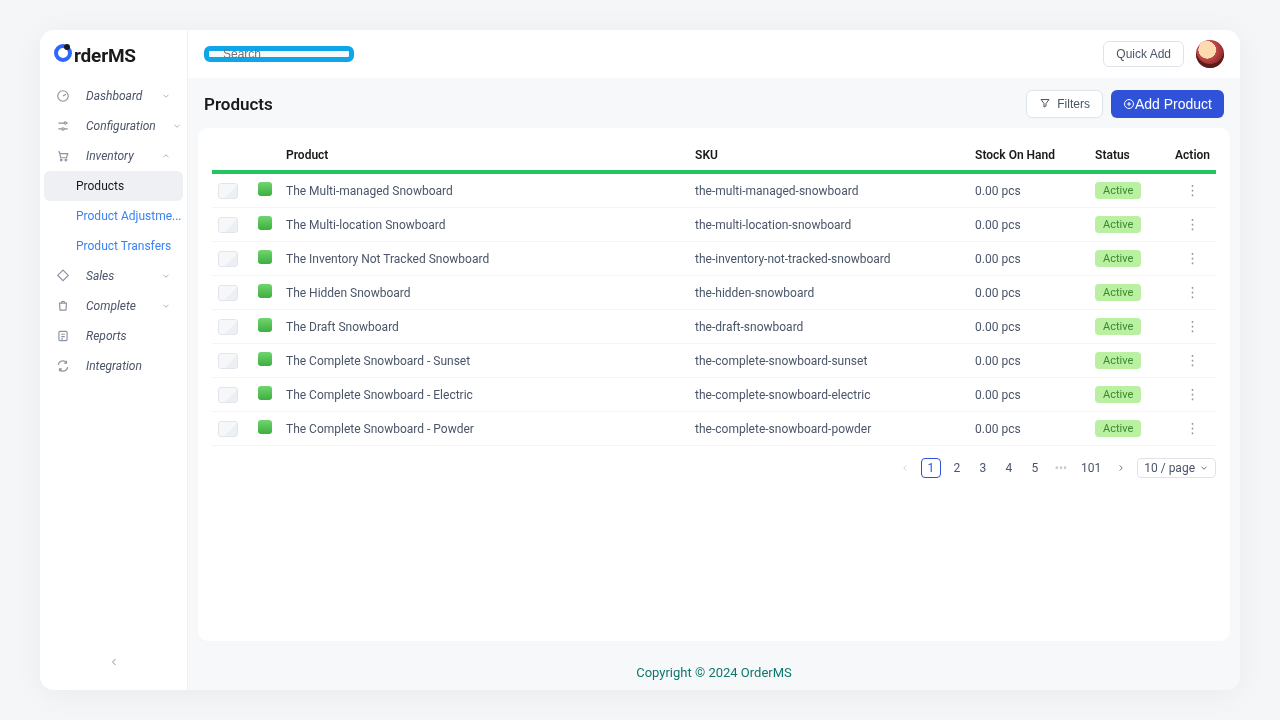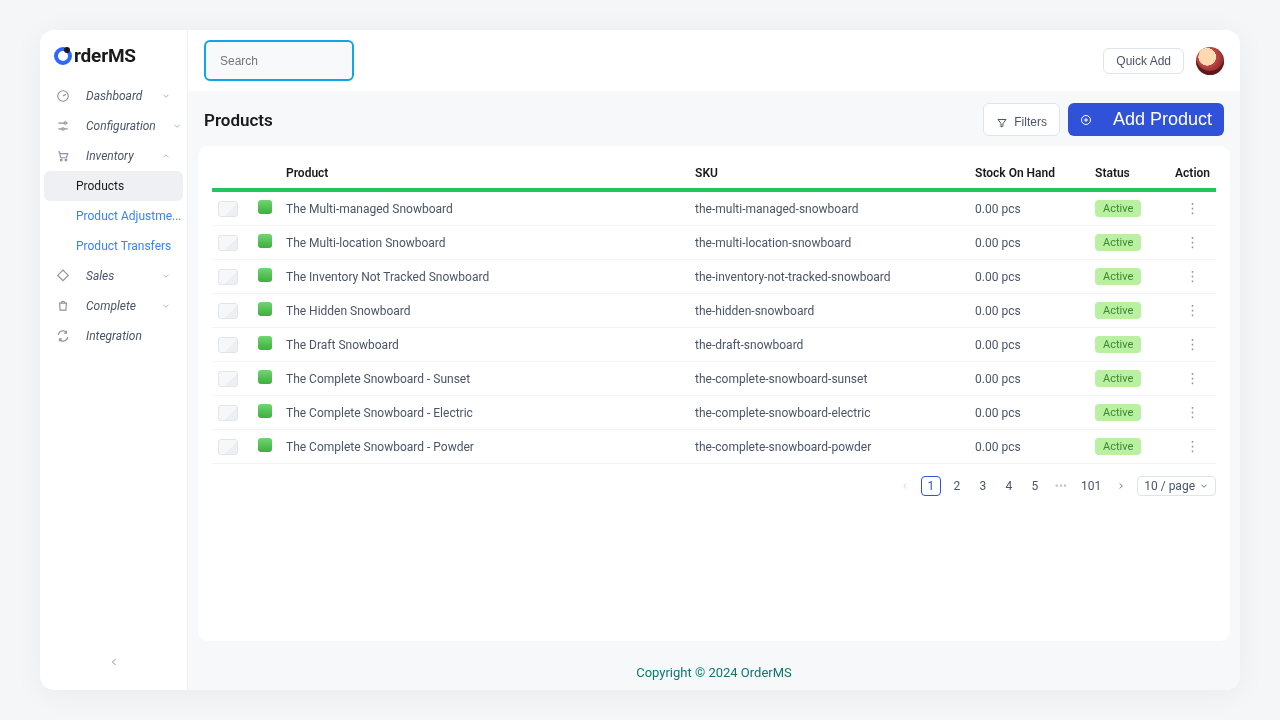--- a/index.html
+++ b/index.html
@@ -24,21 +24,20 @@
   .sidebar {
     width: 148px;
     border-right: 1px solid #eef0f3;
     display: flex;
     flex-direction: column;
     padding-bottom: 8px;
   }
   .brand {
     padding: 14px 14px 10px 14px;
     display: flex;
-    align-items: center;
     gap: 2px;
     font-weight: 700;
     font-size: 19px;
     color: #1a1a1a;
     letter-spacing: -0.2px;
   }
   .brand-o {
     width: 18px; height: 18px;
     border: 4px solid #2f66ff;
     border-radius: 50%;
@@ -114,22 +113,22 @@
     min-width: 0;
   }
   .topbar {
     display: flex;
     align-items: center;
     padding: 10px 16px;
     gap: 12px;
   }
   .search-wrap {
     width: 150px;
-    height: 41px;
-    border: 2px solid #0ea5e9;
+    height: 16px;
+    border: 5px solid #0ea5e9;
     background: #f8f9fb;
     border-radius: 6px;
     display: flex;
     align-items: center;
     padding: 0 8px;
     gap: 6px;
     color: #9aa3b2;
     font-size: 12px;
   }
   .search-wrap input {
@@ -171,31 +170,31 @@
     color: #1a1a1a;
   }
   .header-actions { margin-left: auto; display: flex; gap: 8px; }
   .btn-white {
     border: 1px solid #dfe3ea;
     background: #fff;
     border-radius: 6px;
     padding: 6px 12px;
     font-size: 12px;
     color: #4a5568;
-    display: inline-flex; align-items: flex-end; gap: 6px;
+    display: inline-flex; align-items: flex-start; gap: 6px;
     cursor: pointer;
   }
   .btn-primary {
     border: none;
     background: #3052d9;
     color: #fff;
     border-radius: 6px;
     padding: 6px 12px;
-    font-size: 18px;
-    display: inline-flex; align-items: center; gap: 21px;
+    font-size: 14px;
+    display: inline-flex; align-items: center; gap: 0;
     cursor: pointer;
   }
   .card {
     background: #fff;
     border-radius: 10px;
     margin: 0 10px 10px 10px;
     padding: 12px 14px 16px 14px;
     flex: 1;
     display: flex;
     flex-direction: column;
@@ -370,20 +369,29 @@
               <path d="M6 7h12l-1 12H7L6 7z"></path>
               <path d="M9 7a3 3 0 016 0"></path>
             </svg>
         </span>
         <span>Complete</span>
         <span class="chev">
             <svg width="10" height="10" viewBox="0 0 24 24" fill="none" stroke="currentColor" stroke-width="2">
               <path d="M6 9l6 6 6-6"></path>
             </svg>
           </span>
+      </li>
+      <li class="nav-item">
+        <span class="nav-icon">
+          <svg width="14" height="14" viewBox="0 0 24 24" fill="none" stroke="currentColor" stroke-width="2">
+              <rect x="5" y="4" width="14" height="16" rx="2"></rect>
+              <path d="M9 9h6M9 13h6M9 17h3"></path>
+            </svg>
+        </span>
+        <span>Reports</span>
       </li>
       <li class="nav-item">
         <span class="nav-icon">
           <svg width="14" height="14" viewBox="0 0 24 24" fill="none" stroke="currentColor" stroke-width="2">
               <path d="M4 10a8 8 0 0114-4M20 14a8 8 0 01-14 4"></path>
               <path d="M18 3v4h-4M6 21v-4h4"></path>
             </svg>
         </span>
         <span>Integration</span>
       </li>

